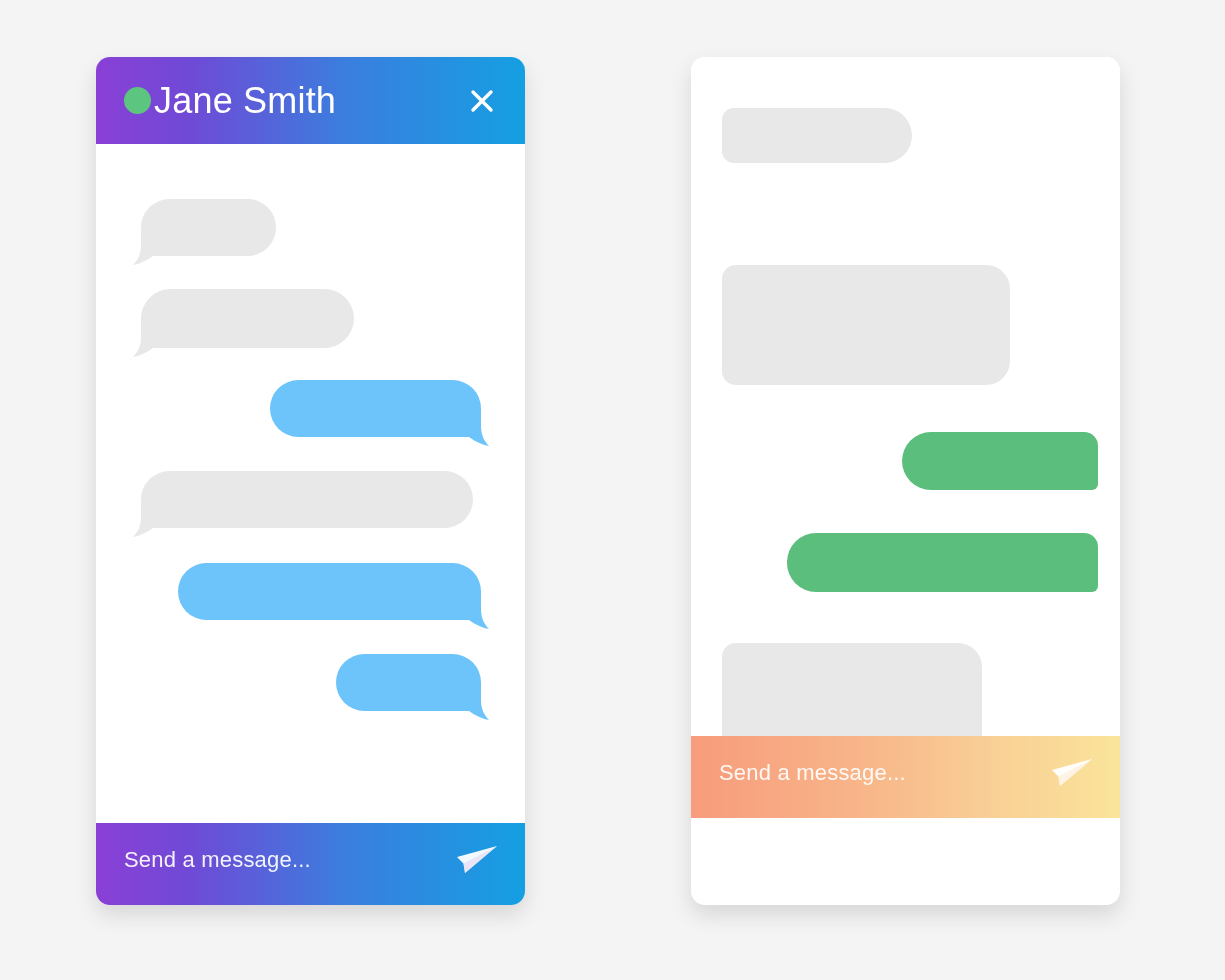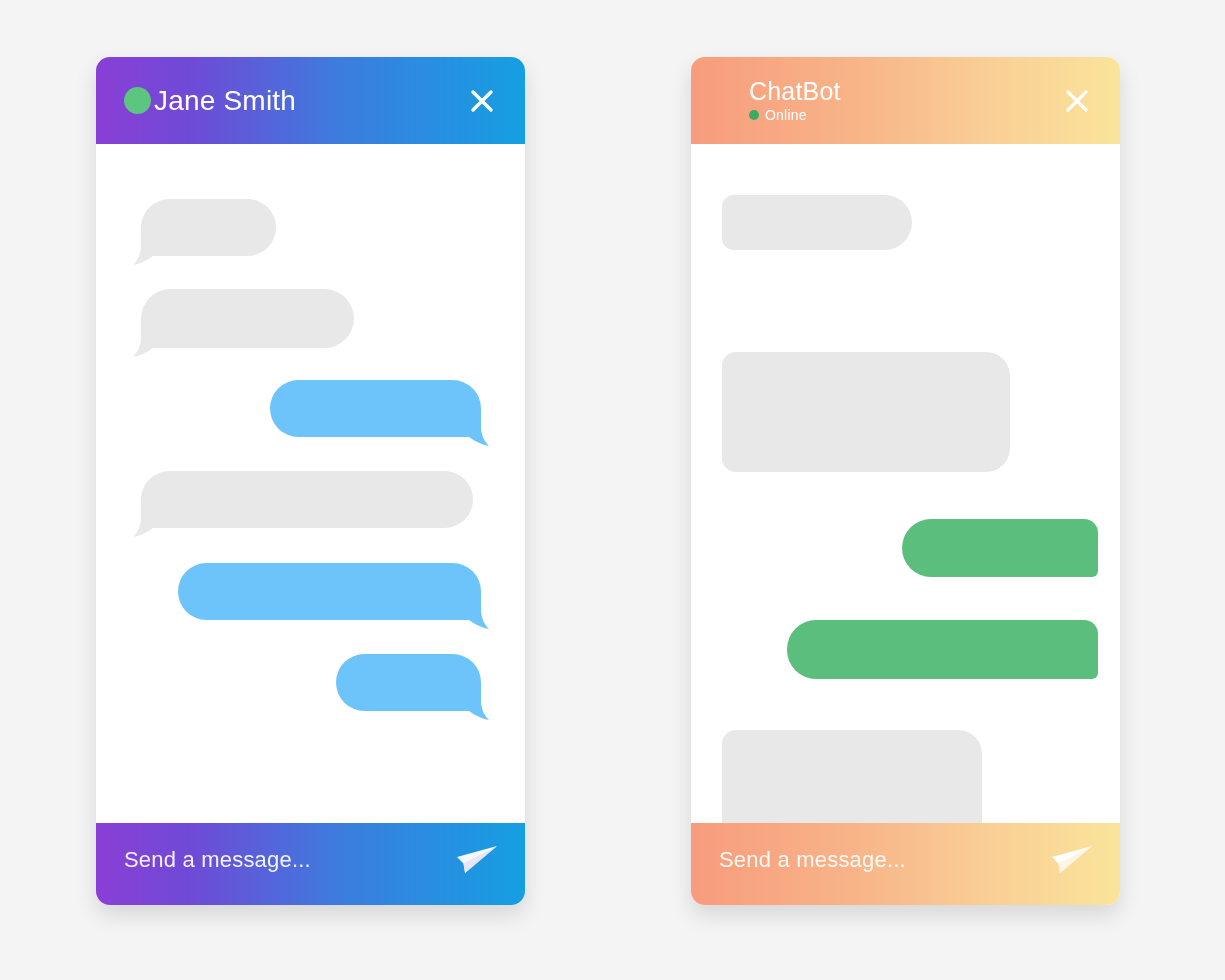--- a/index.html
+++ b/index.html
@@ -37,21 +37,21 @@
 
   .header-ident{display:flex;align-items:center;gap:0;flex:1;min-width:0;}
 
   .status-dot-lg{
     width:27px;height:27px;border-radius:50%;
     background:#5cc57f;flex:0 0 auto;margin-right:3px;
     display:block;
   }
   .contact-name{
     color:#ffffff;
-    font-size:28px;
+    font-size:36px;
     letter-spacing:0.2px;
     white-space:nowrap;
     font-weight:400;
   }
 
   .bot-ident{display:flex;flex-direction:column;justify-content:center;margin-left:30px;}
   .bot-name{
     color:#ffffff;font-size:25px;line-height:26px;font-weight:400;letter-spacing:0.2px;
   }
   .bot-status{display:flex;align-items:center;gap:6px;margin-top:3px;}
@@ -180,36 +180,20 @@
         <svg width="42" height="30" viewBox="0 0 42 30">
           <path d="M1,12 L41,1 L9,28 L7.5,18.5 Z" fill="#ffffff" opacity="0.95"></path>
           <path d="M7.5,18.5 L41,1 L9,28 Z" fill="#e8e0f5" opacity="0.85"></path>
         </svg>
       </div>
     </div>
   </div>
 
   <div class="chat-window" id="window-right">
 
-    <div class="chat-header" id="header-right">
-      <div class="header-ident">
-        <div class="bot-ident">
-          <span class="bot-name">ChatBot</span>
-          <span class="bot-status">
-            <span class="status-dot-sm"></span>
-            <span class="bot-status-text">Online</span>
-          </span>
-        </div>
-      </div>
-      <div class="close-btn">
-        <svg width="30" height="30" viewBox="0 0 30 30">
-          <path d="M6 6 L24 24 M24 6 L6 24" stroke="#ffffff" stroke-width="3.2" stroke-linecap="round" fill="none"></path>
-        </svg>
-      </div>
-    </div>
 
     <div class="chat-body">
 
       <div class="bubble-plain" style="left:31px;top:51px;width:190px;height:55px;border-radius:12px 28px 28px 12px;"></div>
 
       <div class="bubble-plain" style="left:31px;top:208px;width:288px;height:120px;border-radius:14px 24px 24px 14px;"></div>
 
       <div class="bubble-plain" style="left:211px;top:375px;width:196px;height:58px;border-radius:29px 14px 6px 29px;background:#5bbe7c;"></div>
 
       <div class="bubble-plain" style="left:96px;top:476px;width:311px;height:59px;border-radius:29px 14px 6px 29px;background:#5bbe7c;"></div>

